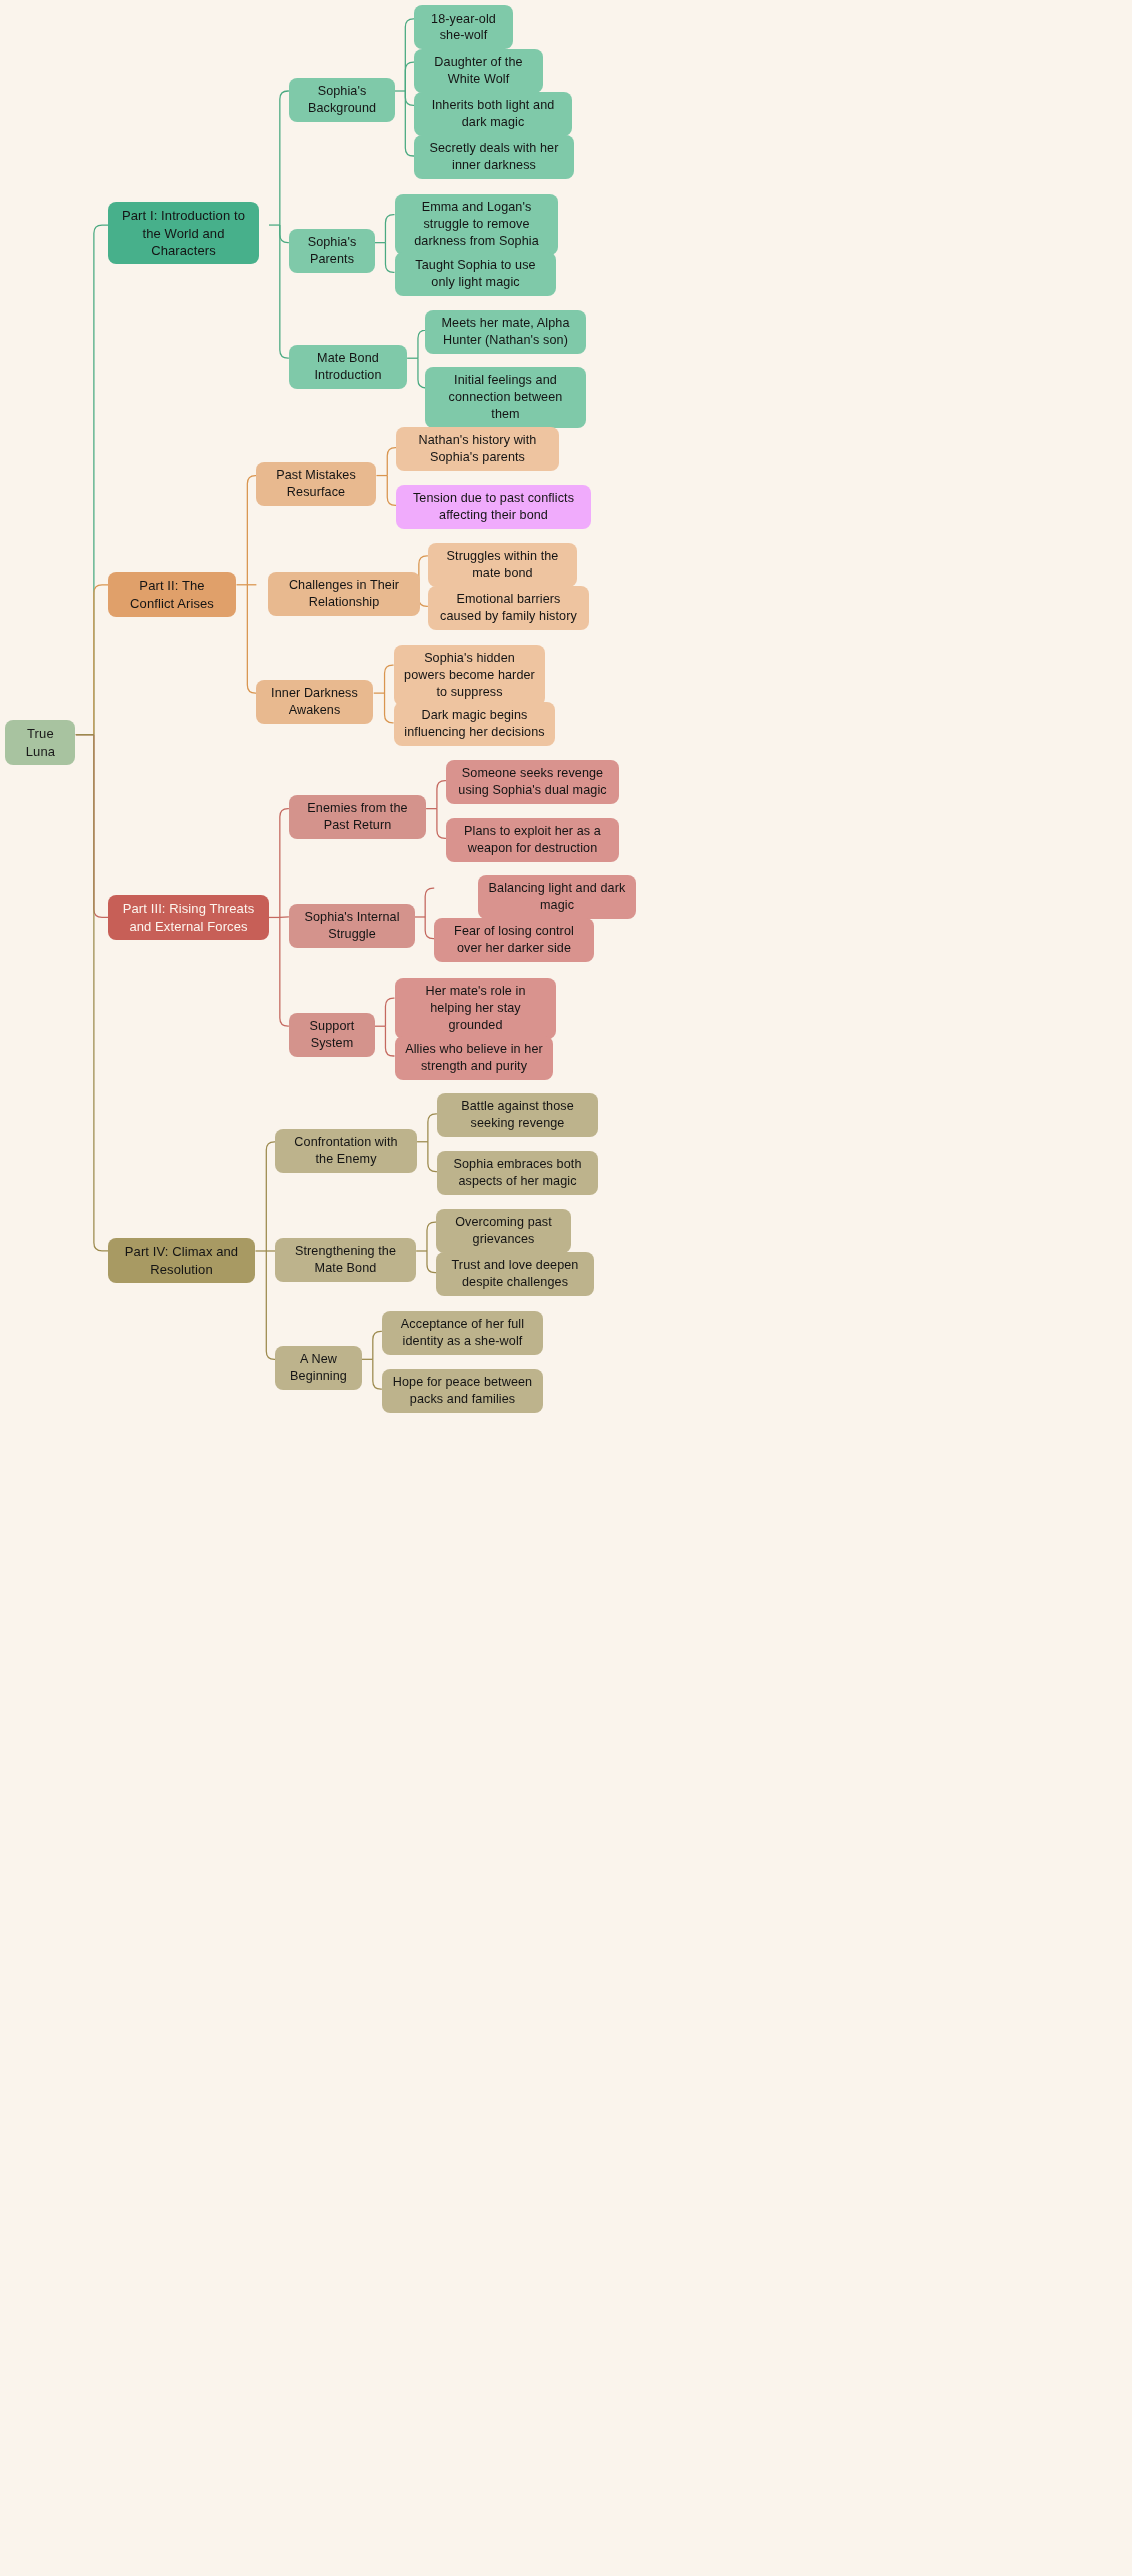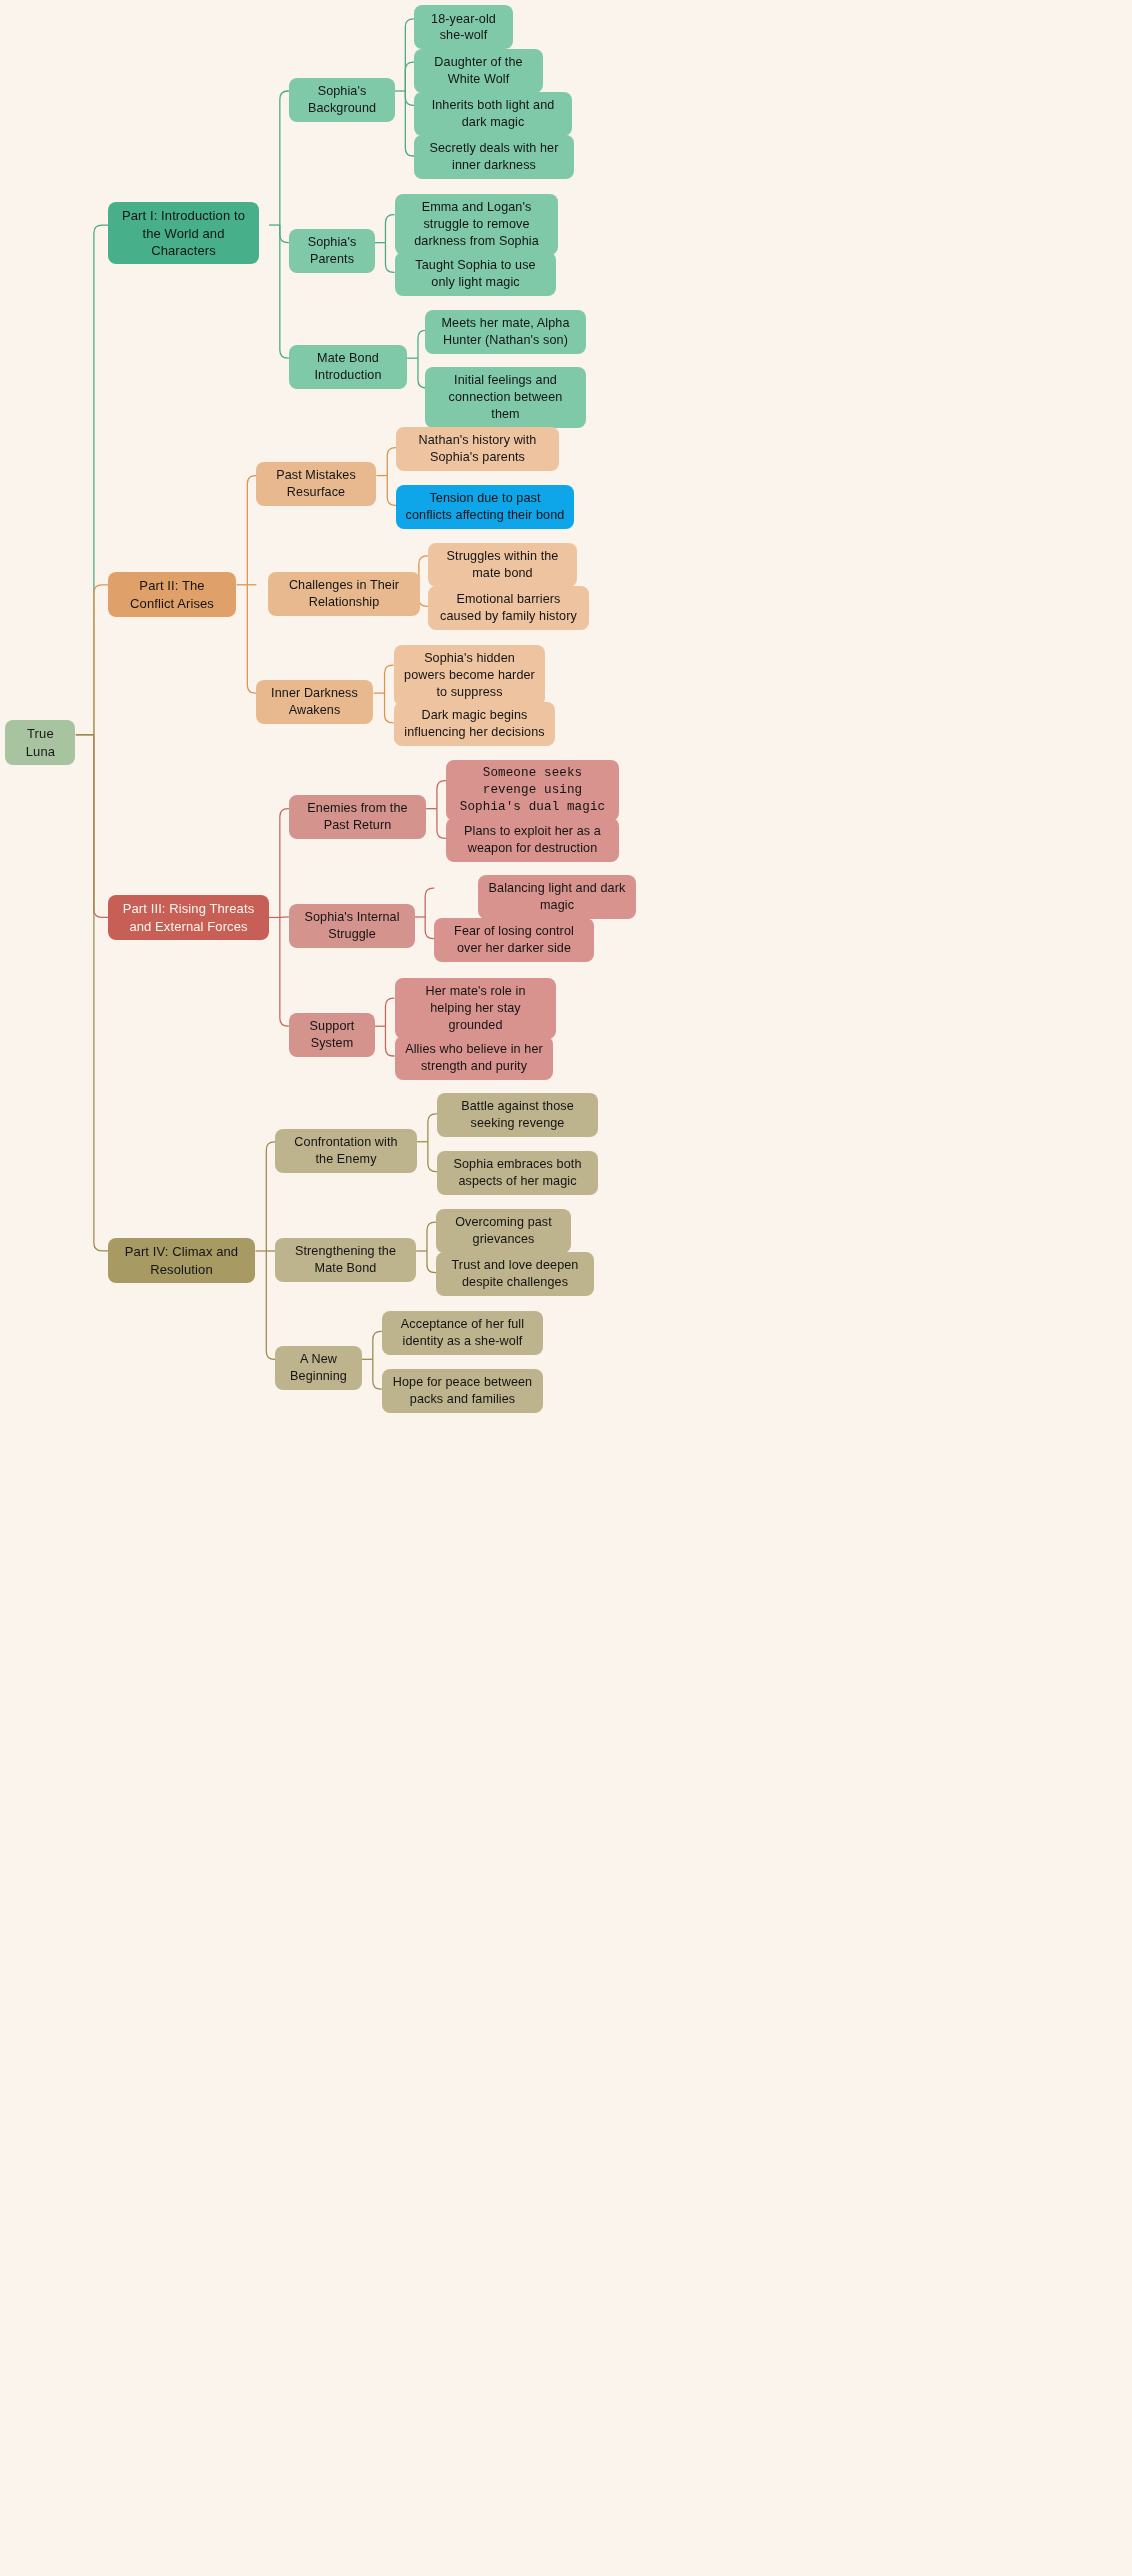--- a/index.html
+++ b/index.html
@@ -164,21 +164,21 @@
     </div>
     <div class="node l1" style="left: 108px; top: 572px; width: 128px; min-height: 26px; background: rgb(224, 160, 106); color: rgb(20, 20, 20);">
       <span>Part II: The Conflict Arises</span>
     </div>
     <div class="node l2" style="left: 256px; top: 462px; width: 120px; min-height: 26px; background: rgb(232, 185, 143); color: rgb(20, 20, 20);">
       <span>Past Mistakes Resurface</span>
     </div>
     <div class="node l3" style="left: 396px; top: 427px; width: 163px; min-height: 41px; background: rgb(238, 196, 160); color: rgb(20, 20, 20);">
       <span>Nathan's history with Sophia's parents</span>
     </div>
-    <div class="node l3" style="left: 396px; top: 485px; width: 178px; min-height: 41px; background: #0ea5e9; color: rgb(20, 20, 20);">
+    <div class="node l3" style="left: 396px; top: 485px; width: 195px; min-height: 41px; background: #f0abfc; color: rgb(20, 20, 20);">
       <span>Tension due to past conflicts affecting their bond</span>
     </div>
     <div class="node l2" style="left: 256px; top: 572px; width: 152px; min-height: 26px; background: rgb(232, 185, 143); color: rgb(20, 20, 20); margin-left: 12px;">
       <span>Challenges in Their Relationship</span>
     </div>
     <div class="node l3" style="left: 428px; top: 543px; width: 149px; min-height: 26px; background: rgb(238, 196, 160); color: rgb(20, 20, 20);">
       <span>Struggles within the mate bond</span>
     </div>
     <div class="node l3" style="left: 428px; top: 586px; width: 161px; min-height: 41px; background: rgb(238, 196, 160); color: rgb(20, 20, 20);">
       <span>Emotional barriers caused by family history</span>
@@ -191,21 +191,21 @@
     </div>
     <div class="node l3" style="left: 394px; top: 702px; width: 161px; min-height: 41px; background: rgb(238, 196, 160); color: rgb(20, 20, 20);">
       <span>Dark magic begins influencing her decisions</span>
     </div>
     <div class="node l1" style="left: 108px; top: 895px; width: 161px; min-height: 45px; background: rgb(199, 95, 87); color: rgb(253, 246, 239); justify-content: flex-end;">
       <span>Part III: Rising Threats and External Forces</span>
     </div>
     <div class="node l2" style="left: 289px; top: 795px; width: 137px; min-height: 26px; background: rgb(212, 147, 140); color: rgb(20, 20, 20);">
       <span>Enemies from the Past Return</span>
     </div>
-    <div class="node l3" style="left: 446px; top: 760px; width: 173px; min-height: 41px; background: rgb(217, 147, 142); color: rgb(20, 20, 20); font-family: Liberation Mono, monospace;">
+    <div class="node l3" style="left: 446px; top: 760px; width: 173px; min-height: 41px; background: rgb(217, 147, 142); color: rgb(20, 20, 20);">
       <span>Someone seeks revenge using Sophia's dual magic</span>
     </div>
     <div class="node l3" style="left: 446px; top: 818px; width: 173px; min-height: 41px; background: rgb(217, 147, 142); color: rgb(20, 20, 20);">
       <span>Plans to exploit her as a weapon for destruction</span>
     </div>
     <div class="node l2" style="left: 289px; top: 904px; width: 126px; min-height: 26px; background: rgb(212, 147, 140); color: rgb(20, 20, 20);">
       <span>Sophia's Internal Struggle</span>
     </div>
     <div class="node l3" style="left: 434px; top: 875px; width: 158px; min-height: 26px; background: rgb(217, 147, 142); color: rgb(20, 20, 20); margin-left: 44px;">
       <span>Balancing light and dark magic</span>

